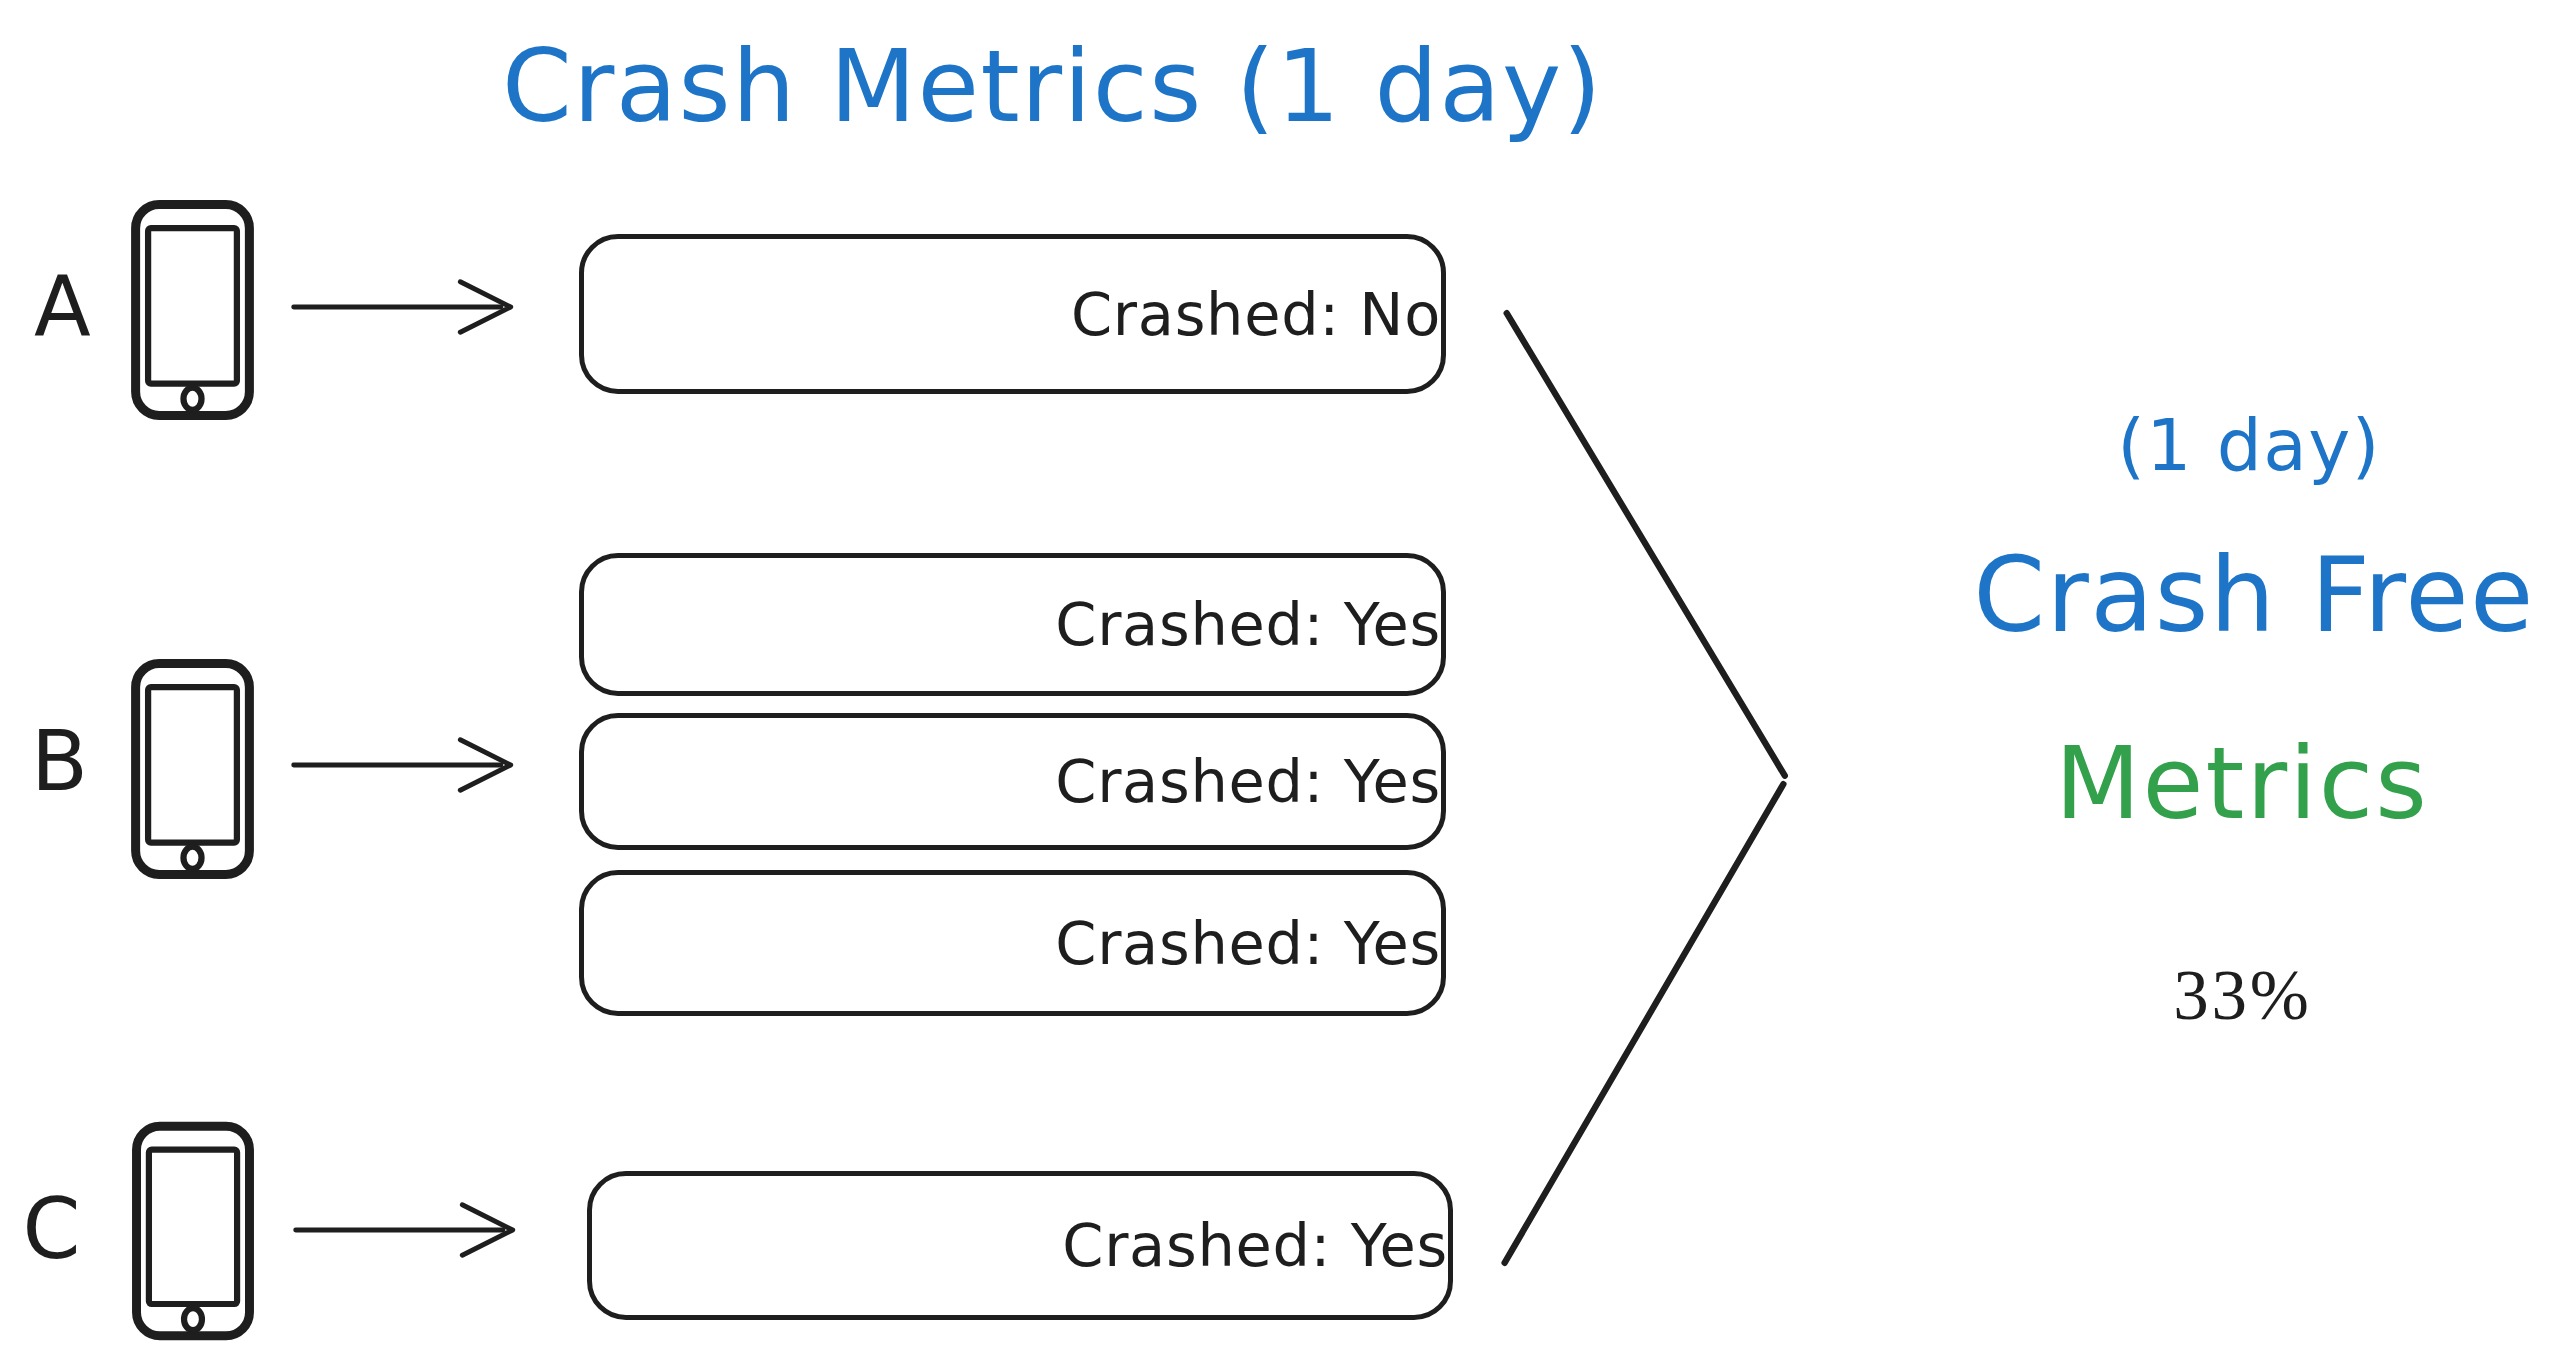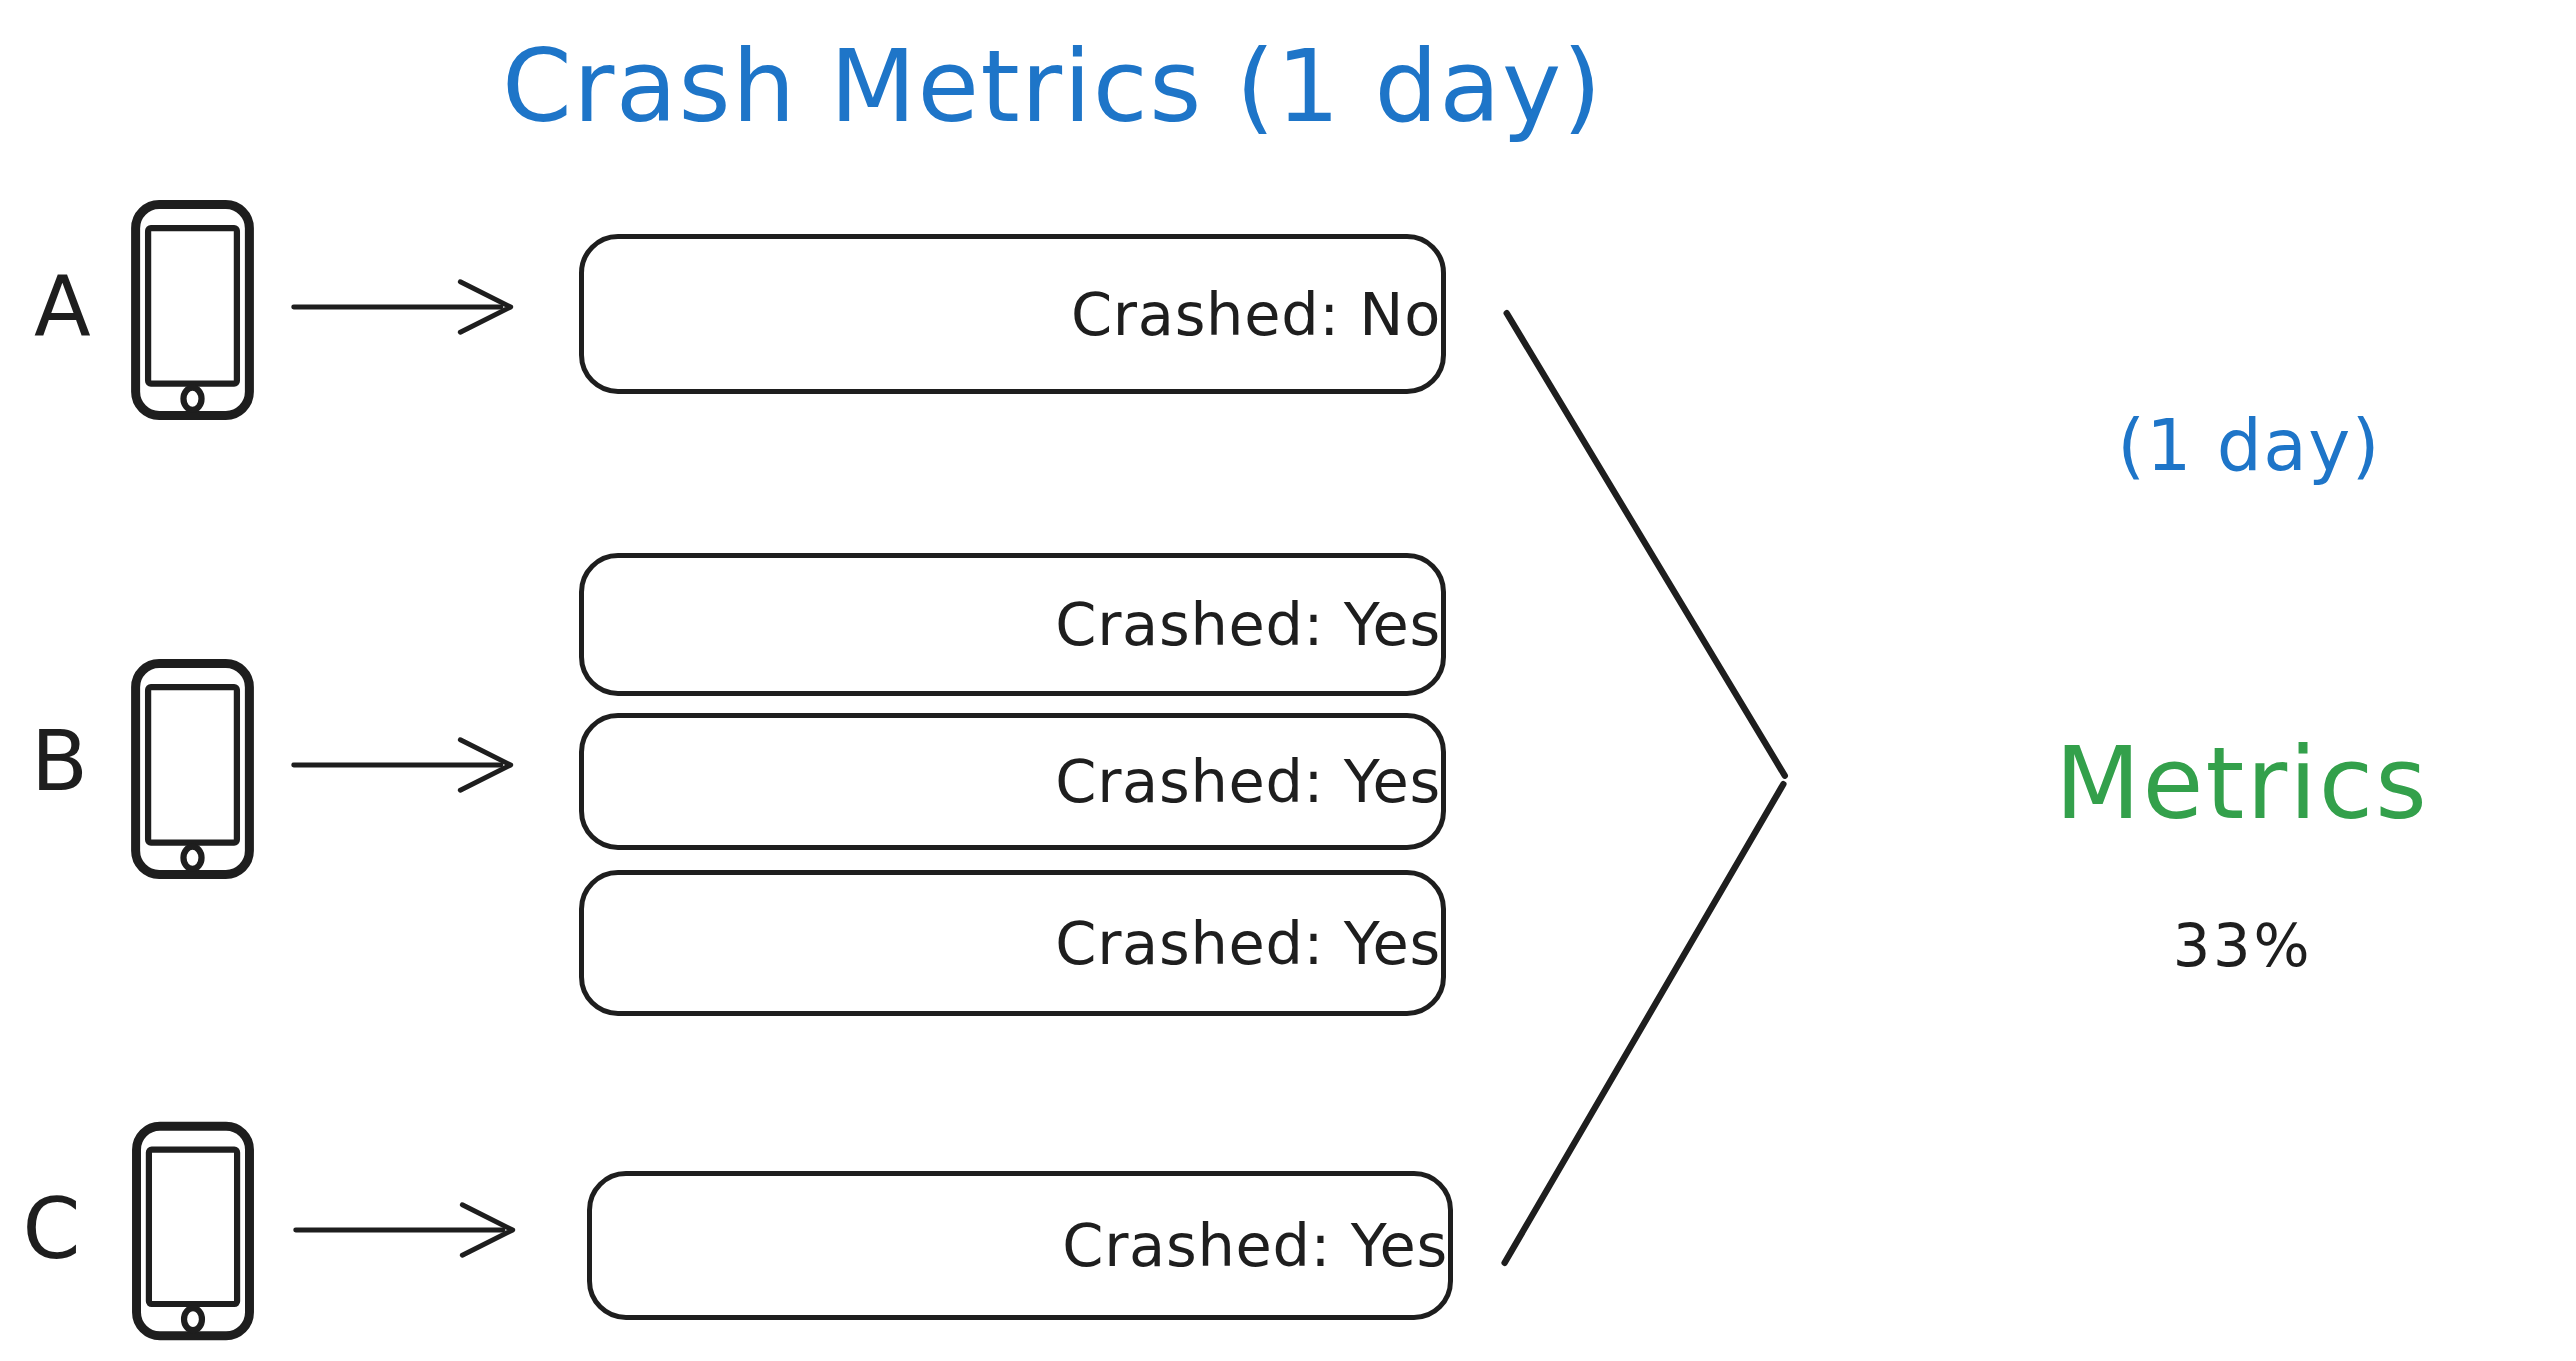--- a/index.html
+++ b/index.html
@@ -35,21 +35,21 @@
   .event-box .event-text{
     font-size:59px;color:var(--ink);letter-spacing:0.7px;white-space:nowrap;
   }
 
   .chevron{position:absolute;}
 
   .result-line{position:absolute;text-align:center;white-space:nowrap;line-height:1.15;}
   .result-period{left:1950px;top:405px;width:598px;font-size:71px;color:var(--blue);letter-spacing:1.4px;}
   .result-metric{left:1932px;top:536px;width:644px;font-size:103px;color:var(--blue);letter-spacing:1.4px;}
   .result-subject{left:1950px;top:727px;width:584px;font-size:99px;color:var(--green);letter-spacing:2.1px;}
-  .result-value{left:2028px;top:912px;width:429px;font-size:59px;color:var(--ink);letter-spacing:2.8px;}
+  .result-value{left:2028px;top:955px;width:429px;font-size:71px;color:var(--ink);letter-spacing:2.8px;font-family:Liberation Serif, serif;}
 
   svg .stroke{fill:none;stroke:var(--ink);stroke-linecap:round;stroke-linejoin:round;}
 </style>
 </head>
 <body>
 
 <div class="canvas">
 
   <div class="title hand">Crash Metrics (1 day)</div>
 
@@ -111,17 +111,18 @@
   <div class="event-box" style="left:587px;top:1171px;width:866px;height:149px;">
     <span class="event-text">Crashed: Yes</span>
   </div>
 
   <svg class="chevron" style="left:1496px;top:304px;" width="303" height="968" viewBox="0 0 430 1375">
     <path class="stroke" d="M15 13 L410 670" stroke-width="9"></path>
     <path class="stroke" d="M408 682 L12 1362" stroke-width="9"></path>
   </svg>
 
   <div class="result-line result-period hand">(1 day)</div>
+  <div class="result-line result-metric hand">Crash Free</div>
   <div class="result-line result-subject hand">Metrics</div>
   <div class="result-line result-value hand">33%</div>
 
 </div>
 
 
 </body></html>

